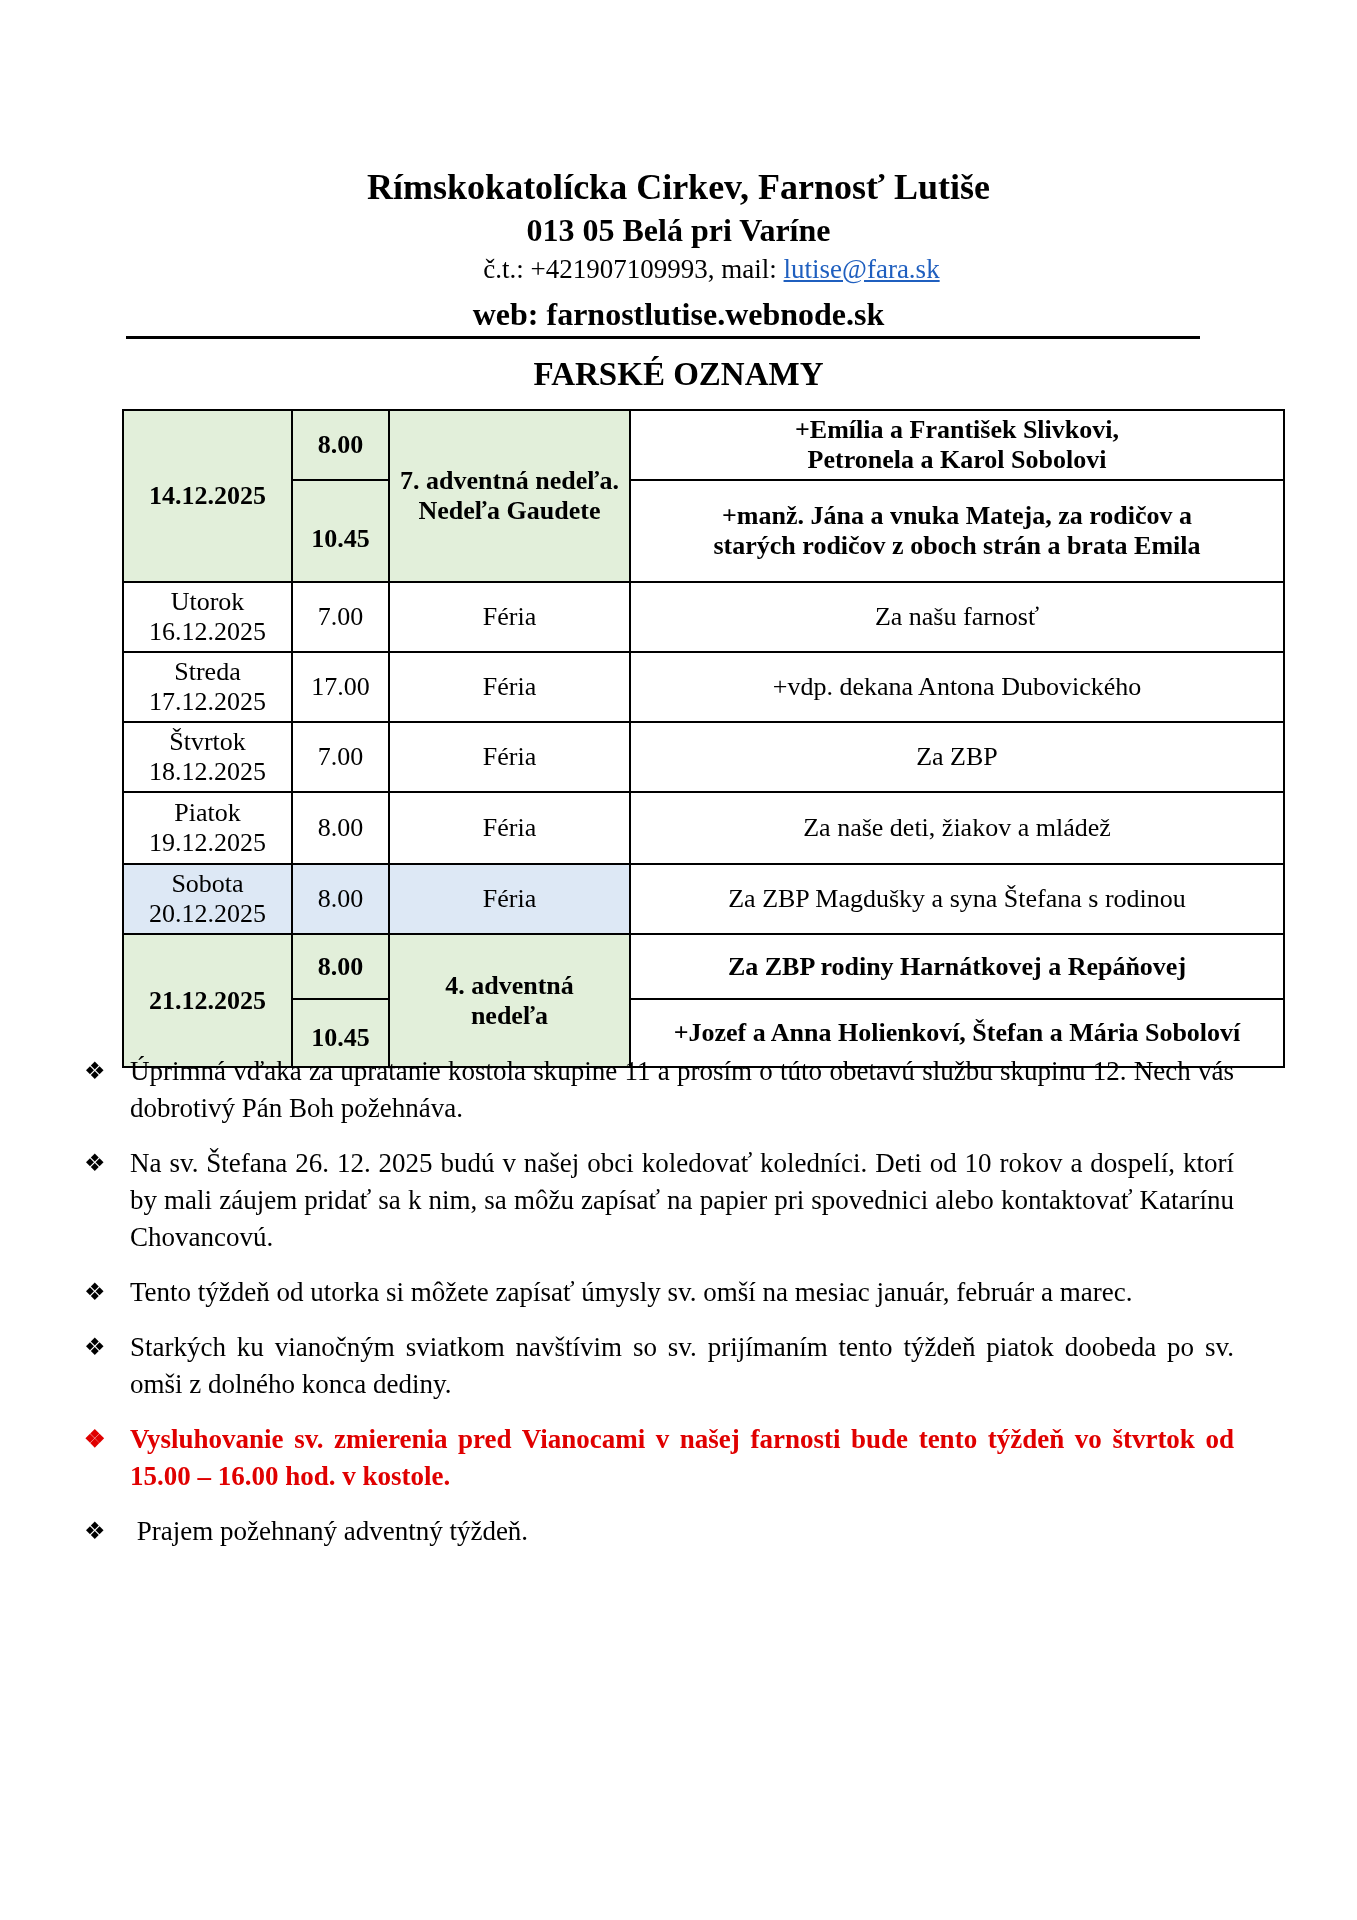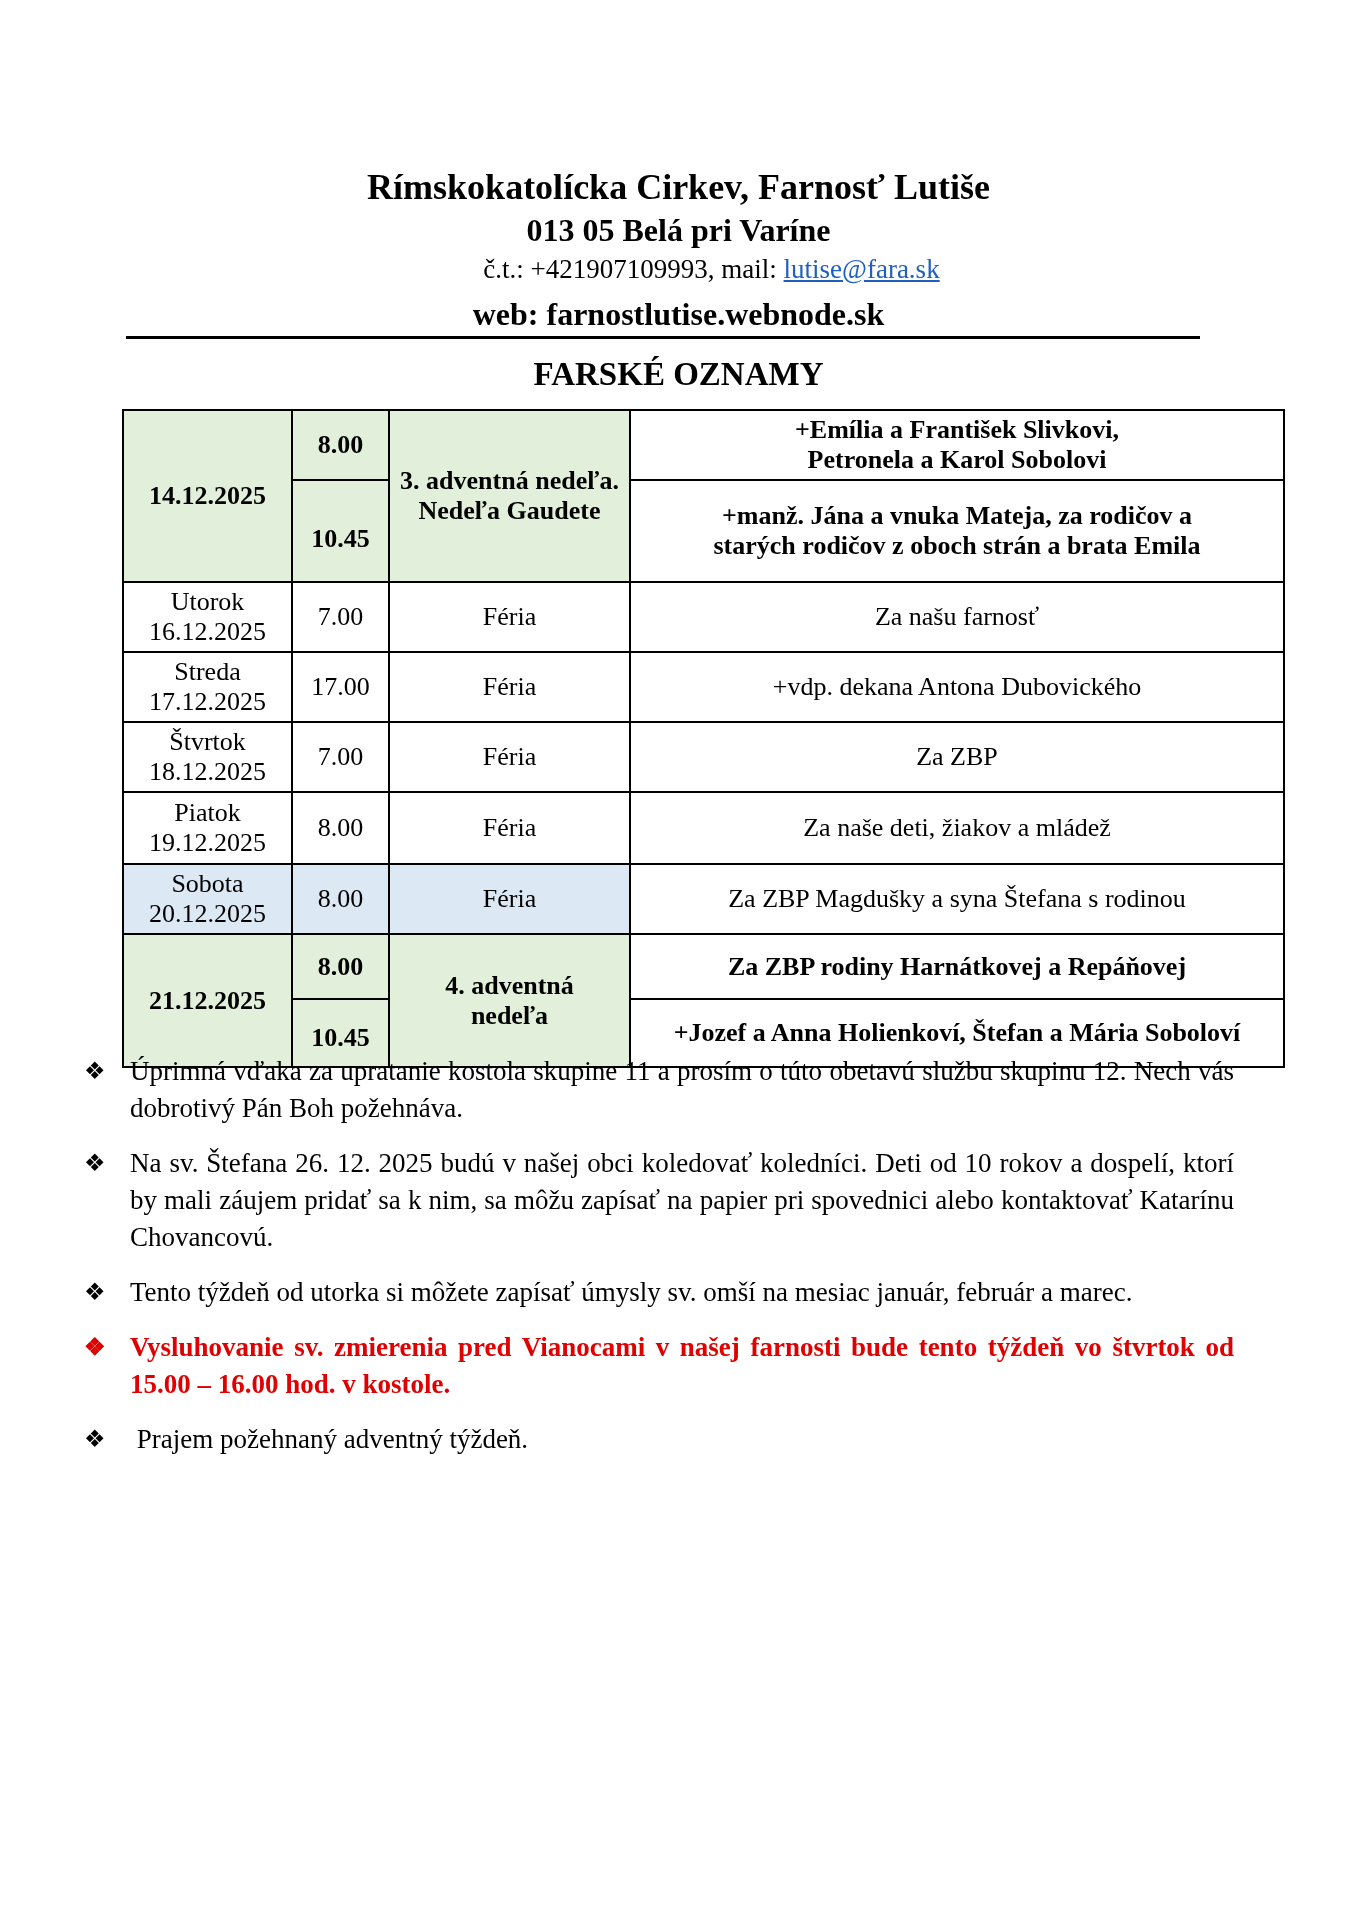--- a/index.html
+++ b/index.html
@@ -47,21 +47,21 @@
     <col style="width:169px">
       <col style="width:97px">
       <col style="width:241px">
       <col style="width:654px">
   </colgroup>
 
   <tbody>
       <tr style="height:70px">
     <td rowspan="2" class="green date-big">14.12.2025</td>
     <td class="green time-big">8.00</td>
-    <td rowspan="2" class="green celeb">3. adventná nedeľa. Nedeľa Gaudete</td>
+    <td rowspan="2" class="green celeb">7. adventná nedeľa. Nedeľa Gaudete</td>
     <td class="int-b" style="padding:0 110px">+Emília a František Slivkovi, Petronela a Karol Sobolovi</td>
   </tr>
   <tr style="height:102px">
     <td class="green time-big" style="padding-top:20px">10.45</td>
     <td class="int-b" style="padding:0 50px">+manž. Jána a vnuka Mateja, za rodičov a starých rodičov z oboch strán a brata Emila</td>
   </tr>
 
   <tr style="height:65px">
     <td class="daycell"><span>Utorok</span><br><span>16.12.2025</span></td>
     <td>7.00</td>
@@ -114,20 +114,21 @@
   <div class="note">
     <span class="bul">❖</span>
     <span>Na sv. Štefana 26. 12. 2025 budú v našej obci koledovať koledníci. Deti od 10 rokov a dospelí, ktorí by mali záujem pridať sa k nim, sa môžu zapísať na papier pri spovednici alebo kontaktovať Katarínu Chovancovú.</span>
   </div>
   <div class="note">
     <span class="bul">❖</span>
     <span>Tento týždeň od utorka si môžete zapísať úmysly sv. omší na mesiac január, február a marec.</span>
   </div>
   <div class="note">
     <span class="bul">❖</span>
+    <span>Starkých ku vianočným sviatkom navštívim so sv. prijímaním tento týždeň piatok doobeda po sv. omši z dolného konca dediny.</span>
   </div>
   <div class="note red">
     <span class="bul">❖</span>
     <span>Vysluhovanie sv. zmierenia pred Vianocami v našej farnosti bude tento týždeň vo štvrtok od 15.00 – 16.00 hod. v kostole.</span>
   </div>
   <div class="note">
     <span class="bul">❖</span>
     <span style="white-space:pre"> Prajem požehnaný adventný týždeň.</span>
   </div>
 </div>

